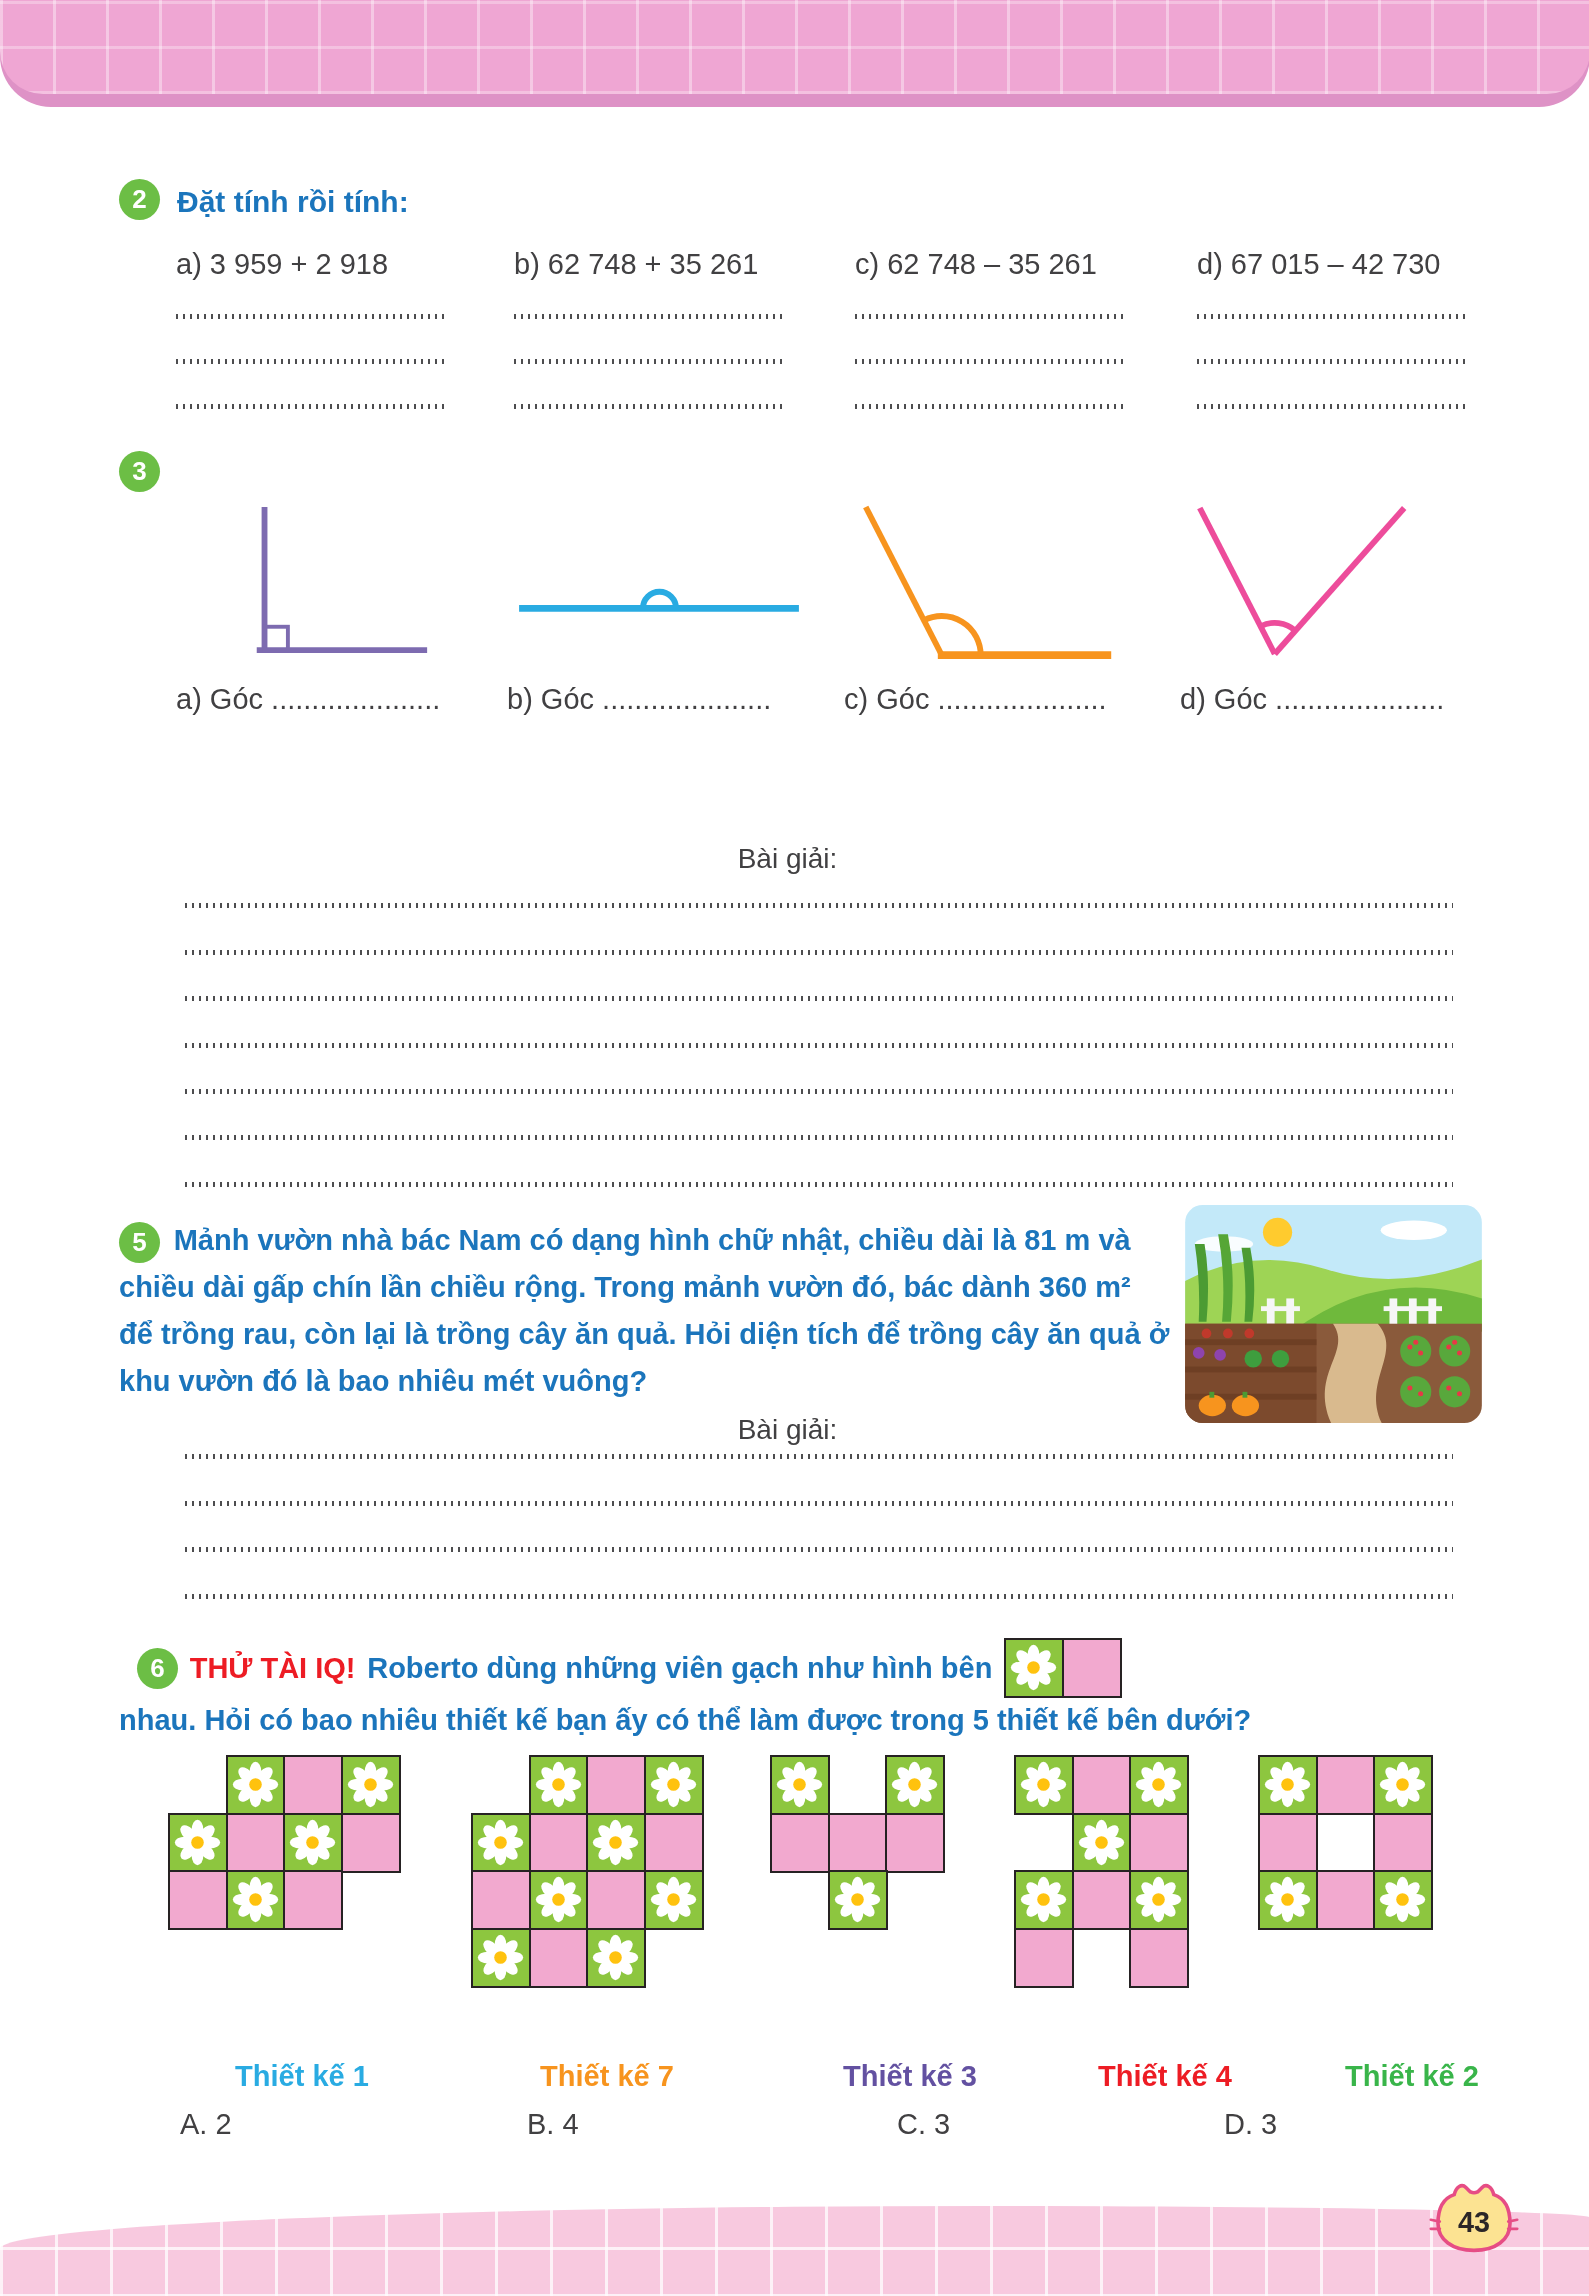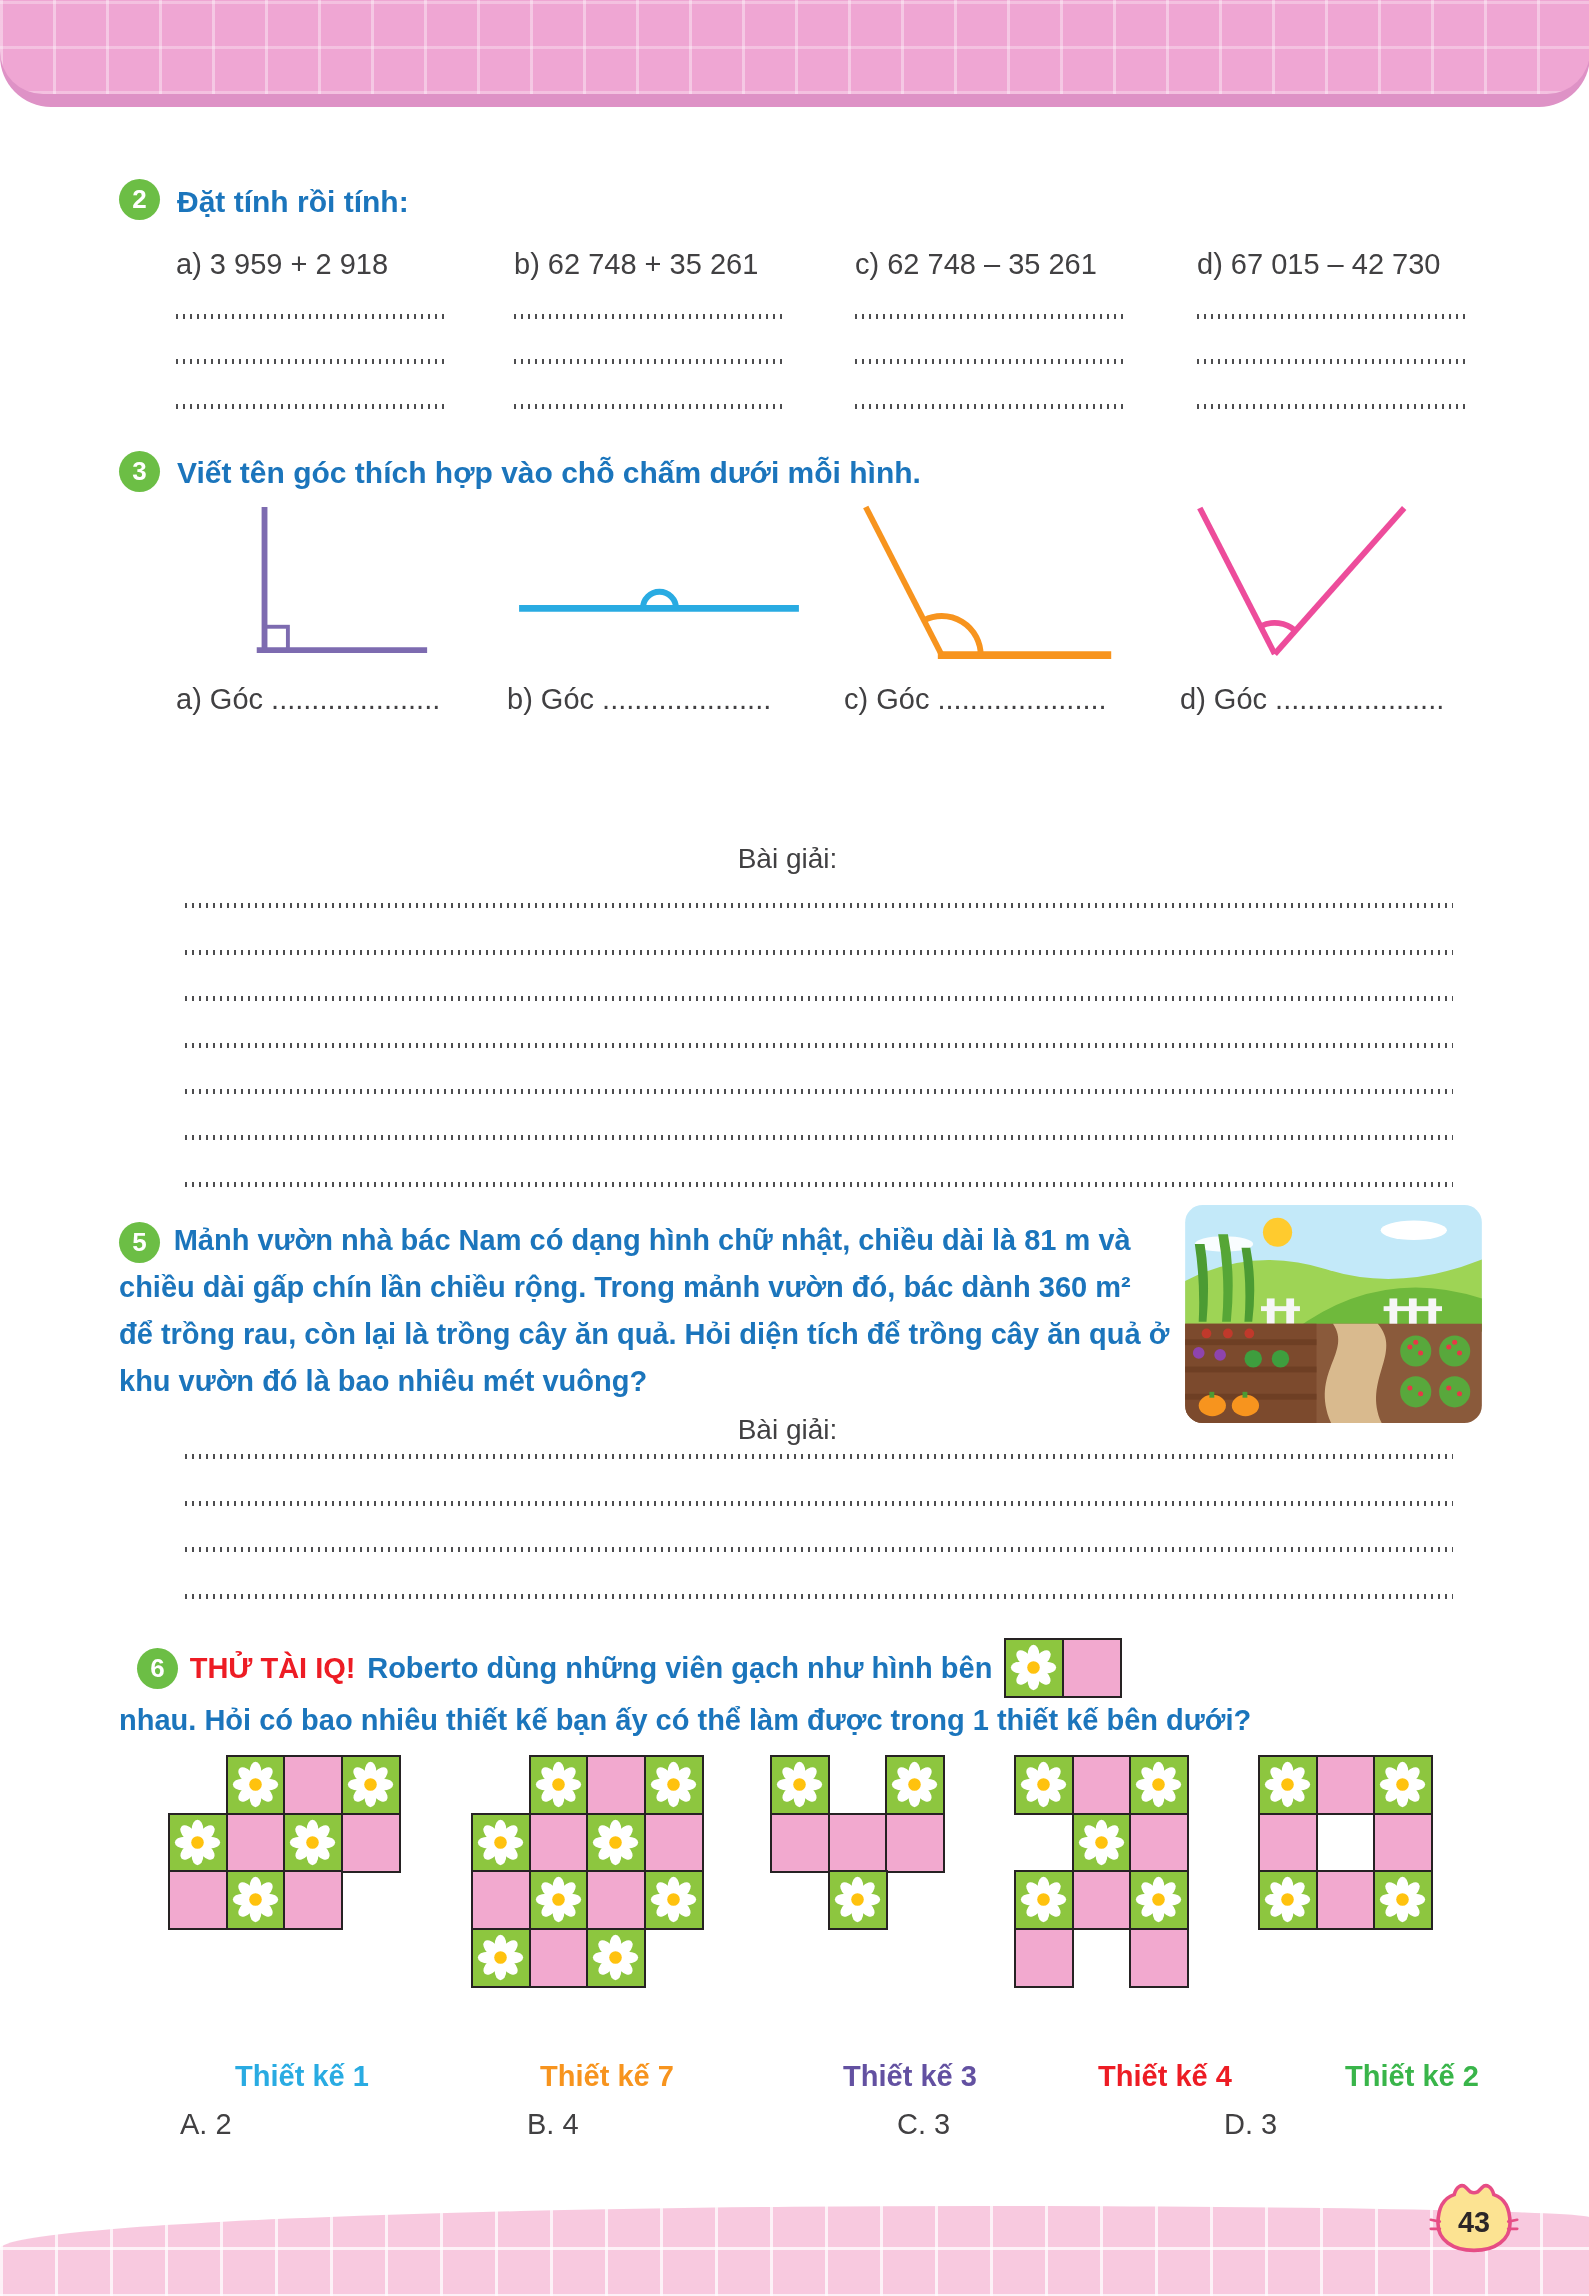--- a/index.html
+++ b/index.html
@@ -61,21 +61,20 @@
   <div class="dotrow" style="left:176px;top:359px;width:268px"></div>
   <div class="dotrow" style="left:514px;top:359px;width:268px"></div>
   <div class="dotrow" style="left:855px;top:359px;width:268px"></div>
   <div class="dotrow" style="left:1197px;top:359px;width:268px"></div>
   <div class="dotrow" style="left:176px;top:404px;width:268px"></div>
   <div class="dotrow" style="left:514px;top:404px;width:268px"></div>
   <div class="dotrow" style="left:855px;top:404px;width:268px"></div>
   <div class="dotrow" style="left:1197px;top:404px;width:268px"></div>
 
   <span class="badge abs" style="left:119px;top:451px">3</span>
-  <span class="title-blue abs" style="left:177px;top:456px">Viết tên góc thích hợp vào chỗ chấm dưới mỗi hình.</span>
 
   <svg class="fig" style="left:247px;width:185px" viewBox="0 0 190 160">
     <g fill="none" stroke-width="6" stroke="#7D6BB0">
       <line x1="18" y1="4" x2="18" y2="151"></line>
       <line x1="10" y1="151" x2="185" y2="151"></line>
       <rect x="18" y="127" width="24" height="24" stroke-width="4"></rect>
     </g>
   </svg>
   <svg class="fig" style="left:515px;width:288px" viewBox="0 0 295 160">
     <g fill="none" stroke-width="7" stroke="#29ABE2">
@@ -211,21 +210,21 @@
               <ellipse cx="28" cy="13" rx="7" ry="12" transform="rotate(225 28 28)"></ellipse>
               <ellipse cx="28" cy="13" rx="7" ry="12" transform="rotate(270 28 28)"></ellipse>
               <ellipse cx="28" cy="13" rx="7" ry="12" transform="rotate(315 28 28)"></ellipse>
             </g>
     <circle cx="28" cy="28" r="7.5" fill="#FFC20E"></circle>
           </svg>
         </div>
         <div class="cell" style="position: absolute; left: 58px; top: 0px; width: 60px; height: 60px; background: rgb(242, 169, 207); box-sizing: border-box; border: 2.9px solid rgb(38, 34, 35);"></div>
       </span>
   </div>
-  <div class="abs prob-text" style="left:119px;top:1697px;white-space:nowrap">nhau. Hỏi có bao nhiêu thiết kế bạn ấy có thể làm được trong 1 thiết kế bên dưới?</div>
+  <div class="abs prob-text" style="left:119px;top:1697px;white-space:nowrap">nhau. Hỏi có bao nhiêu thiết kế bạn ấy có thể làm được trong 5 thiết kế bên dưới?</div>
 
   <div class="design" style="left: 168px; top: 1755px; width: 233px; height: 176px;">
       <div class="cell" style="position: absolute; left: 58px; top: 0px; width: 60px; height: 60px; background: rgb(141, 198, 63); box-sizing: border-box; border: 2.9px solid rgb(38, 34, 35);">
         <svg viewBox="0 0 56 56" style="position:absolute;left:3.9px;top:3.9px;width:47px;height:47px">
     <g fill="#ffffff">
             <ellipse cx="28" cy="13" rx="7" ry="12" transform="rotate(0 28 28)"></ellipse>
             <ellipse cx="28" cy="13" rx="7" ry="12" transform="rotate(45 28 28)"></ellipse>
             <ellipse cx="28" cy="13" rx="7" ry="12" transform="rotate(90 28 28)"></ellipse>
             <ellipse cx="28" cy="13" rx="7" ry="12" transform="rotate(135 28 28)"></ellipse>
             <ellipse cx="28" cy="13" rx="7" ry="12" transform="rotate(180 28 28)"></ellipse>

